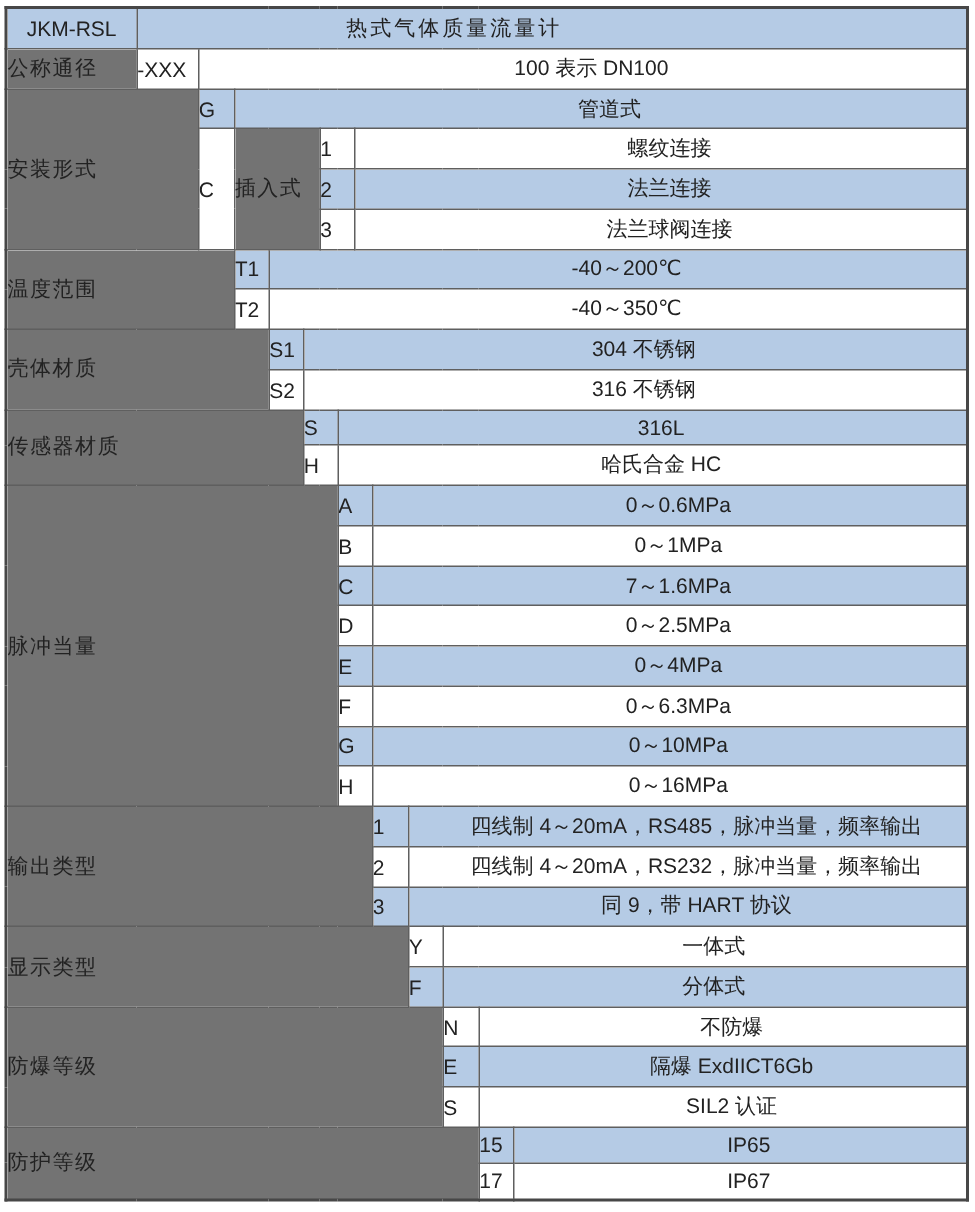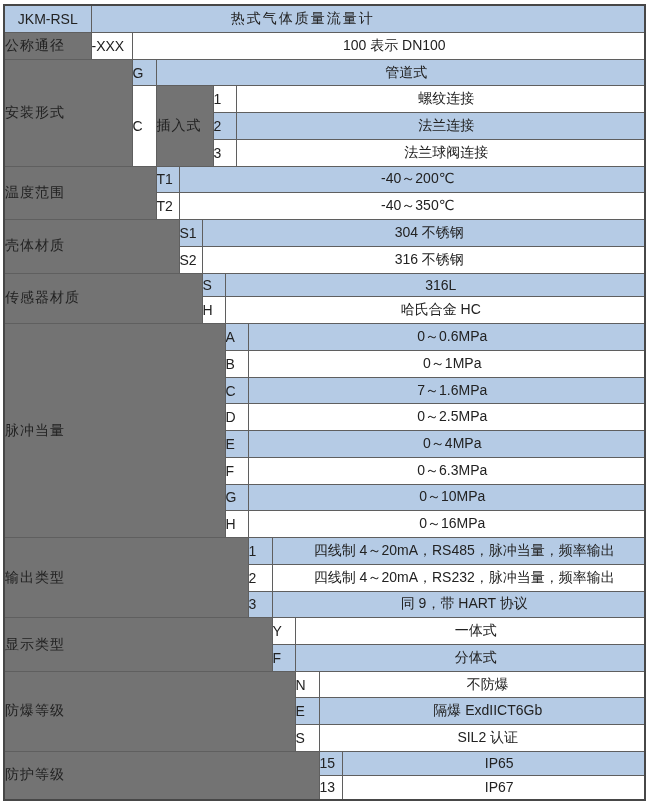--- a/index.html
+++ b/index.html
@@ -194,17 +194,17 @@
     <td class="code">S</td>
     <td class="val" colspan="2">SIL2 认证</td>
   </tr>
 
   <tr>
     <td class="label" colspan="12" rowspan="2">防护等级</td>
     <td class="b code">15</td>
     <td class="b val">IP65</td>
   </tr>
   <tr>
-    <td class="code">13</td>
+    <td class="code">17</td>
     <td class="val">IP67</td>
   </tr>
 </tbody>
   </table>
 
 </body></html>

